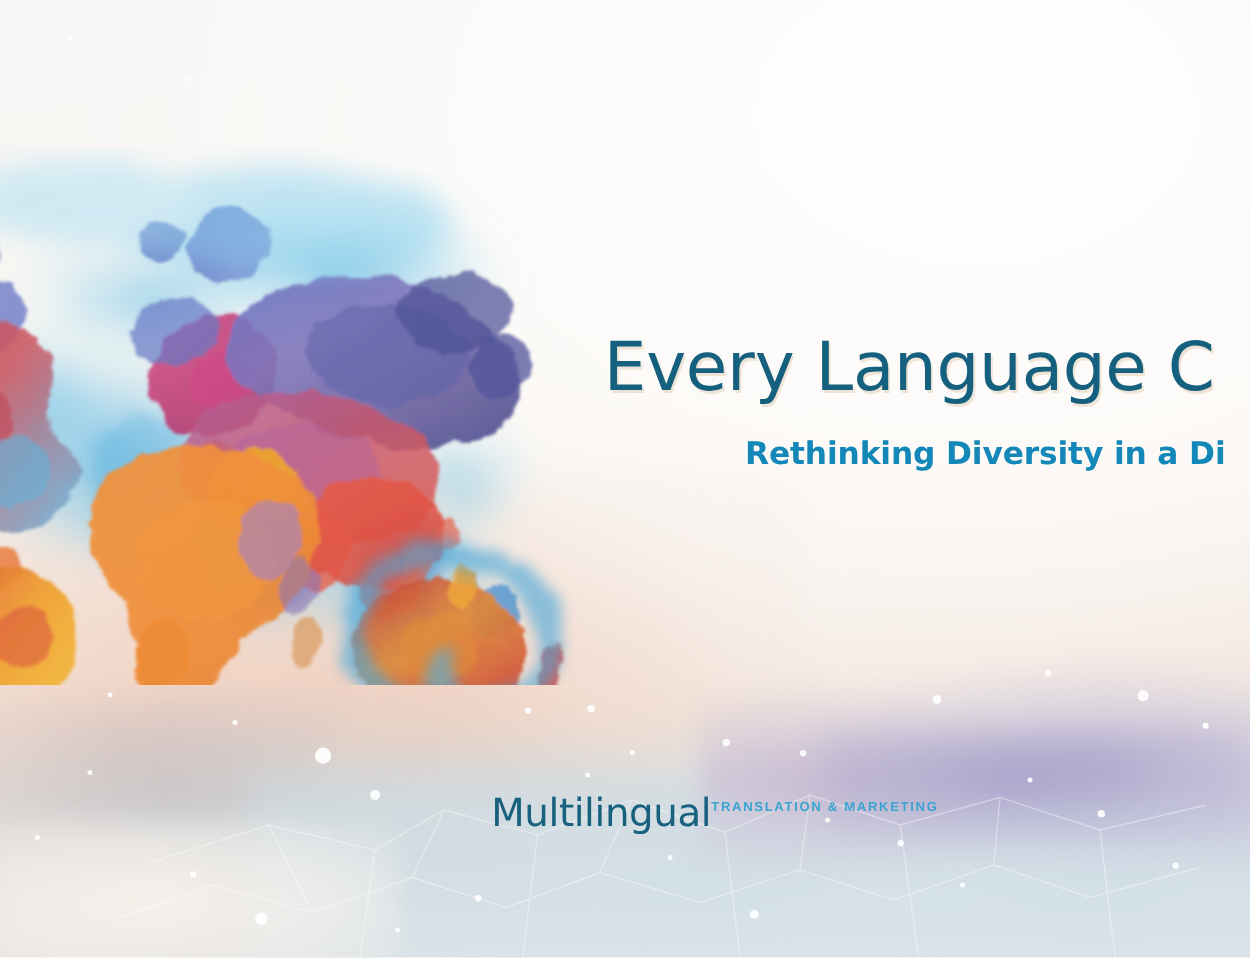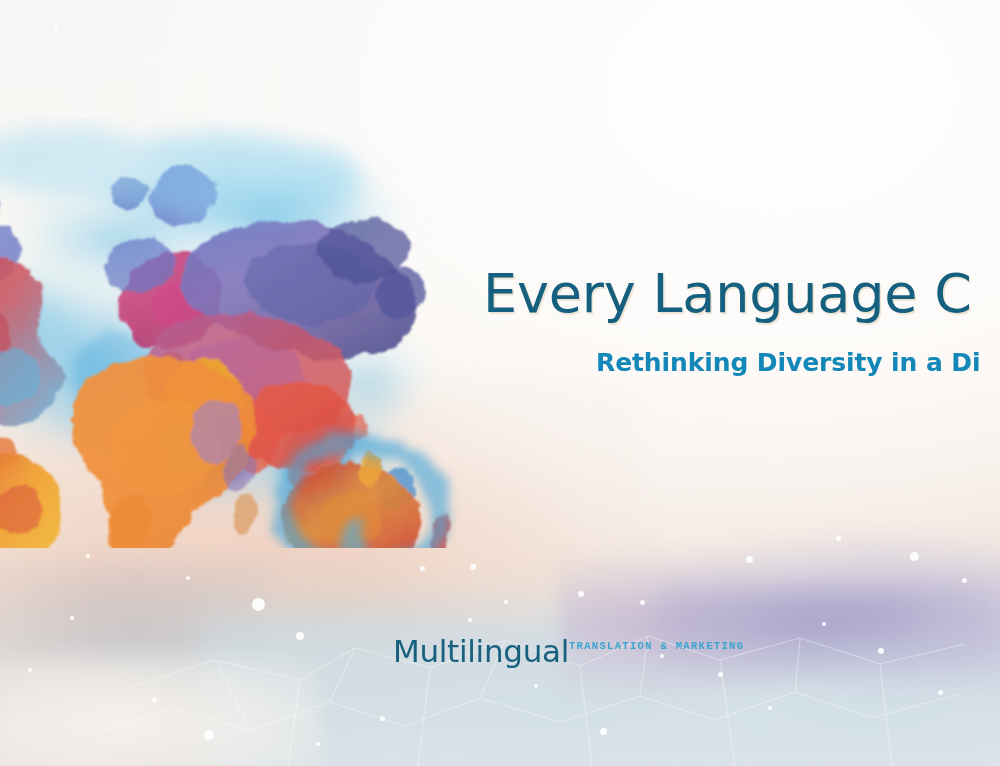--- a/index.html
+++ b/index.html
@@ -199,21 +199,21 @@
   .logo-word {
     font-family: "DejaVu Sans", sans-serif;
     font-size: 31px;
     font-weight: 400;
     line-height: 1;
     color: #17607e;
     letter-spacing: -0.3px;
   }
   .logo-tag {
     margin-top: 5px;
-    font-family: Liberation Mono, monospace;
+    font-family: Liberation Sans, sans-serif;
     font-size: 10.5px;
     font-weight: 700;
     line-height: 1;
     color: #3ba4cf;
     letter-spacing: 1.32px;
   }
 </style>
 </head>
 <body>
 

